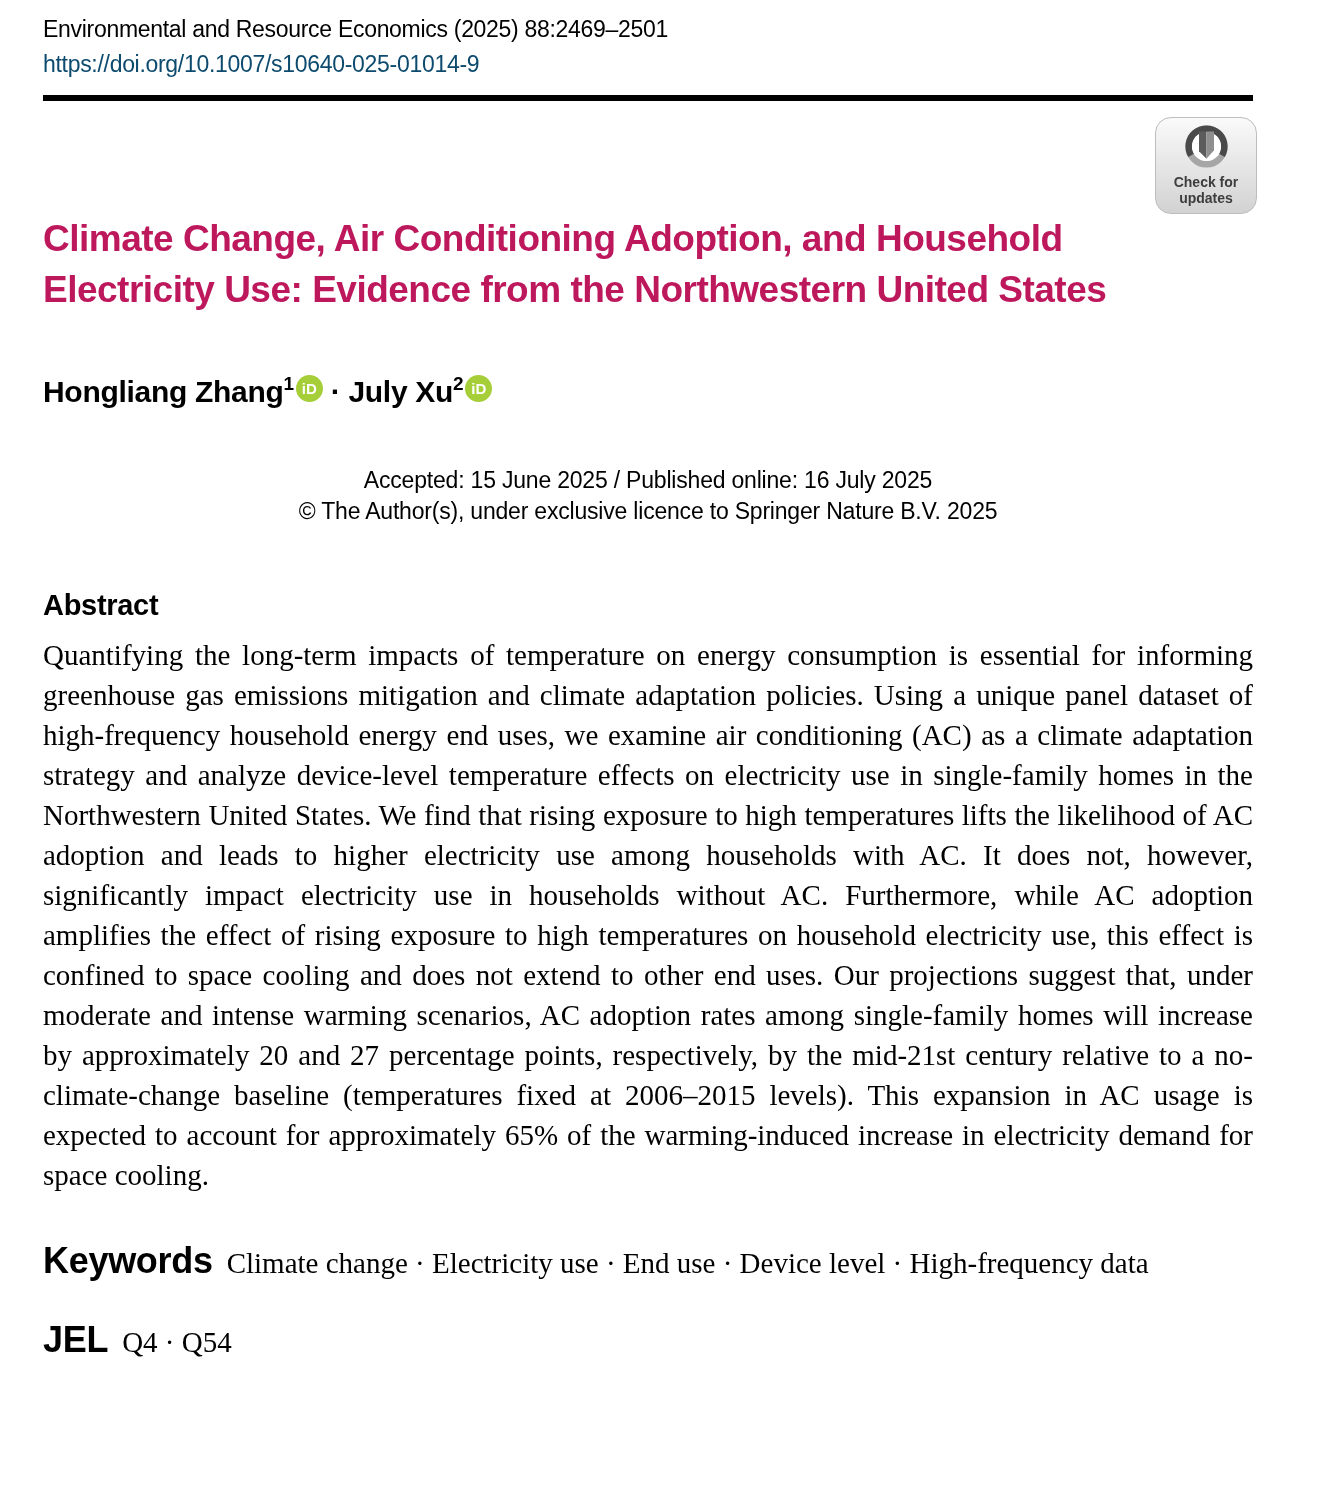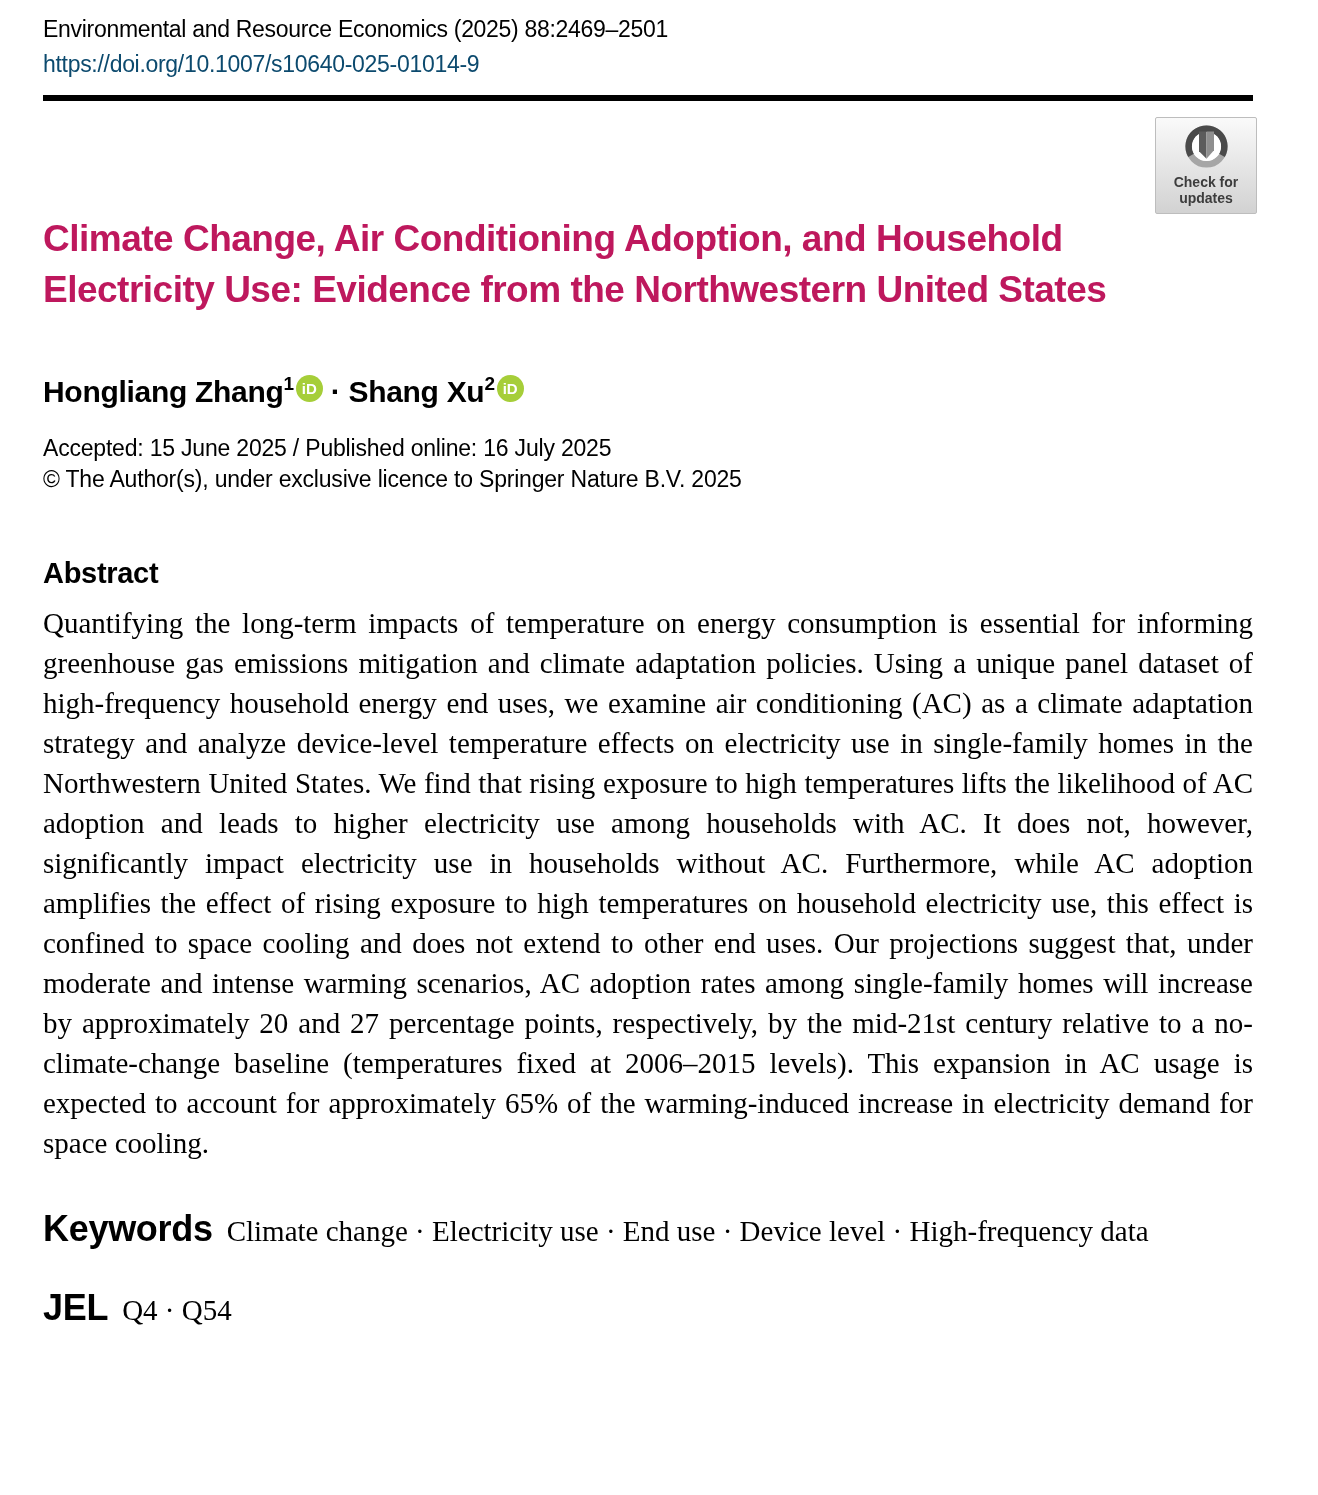--- a/index.html
+++ b/index.html
@@ -37,21 +37,21 @@
 
   
   .badge {
     position: absolute;
     top: 117px;
     right: 61px;
     width: 102px;
     height: 97px;
     box-sizing: border-box;
     border: 1px solid #bdbdbd;
-    border-radius: 2px;
+    border-radius: 16px;
     background: linear-gradient(#fafafa, #d2d2d2);
     text-align: center;
     padding-top: 6px;
     cursor: pointer;
   }
   .badge-text {
     font-size: 14px;
     line-height: 16px;
     font-weight: 600;
     color: #3d3d3d;
@@ -90,21 +90,21 @@
     font-weight: 700;
     align-items: center;
     justify-content: center;
     vertical-align: 8px;
     margin-left: 2px;
     cursor: pointer;
     letter-spacing: 0;
   }
   .author-sep { font-weight: 700; margin: 0 8px; }
 
-  .history-block { margin-top: 24px; }
+  .history-block { margin-top: 56px; text-align: center; }
   .history-line, .copyright-line {
     font-size: 23px;
     line-height: 31px;
     letter-spacing: -0.2px;
   }
 
   
   .abstract-heading {
     margin: 62px 0 0 0;
     font-size: 29px;
@@ -161,21 +161,21 @@
     </svg>
     <div class="badge-text">
       <span>Check for</span><br>
       <span>updates</span>
     </div>
   </div>
 
   <h1 class="title">Climate Change, Air Conditioning Adoption, and Household Electricity Use: Evidence from the Northwestern United States</h1>
 
   <div class="authors">
-    <span>Hongliang Zhang</span><span class="author-sup">1</span><span class="orcid" style="background: rgb(166, 206, 57);">iD</span><span class="author-sep">·</span><span>Shang Xu</span><span class="author-sup">2</span><span class="orcid" style="background: rgb(166, 206, 57);">iD</span>
+    <span>Hongliang Zhang</span><span class="author-sup">1</span><span class="orcid" style="background: rgb(166, 206, 57);">iD</span><span class="author-sep">·</span><span>July Xu</span><span class="author-sup">2</span><span class="orcid" style="background: rgb(166, 206, 57);">iD</span>
   </div>
 
   <div class="history-block">
     <div class="history-line">Accepted: 15 June 2025 / Published online: 16 July 2025</div>
     <div class="copyright-line">© The Author(s), under exclusive licence to Springer Nature B.V. 2025</div>
   </div>
 
   <h2 class="abstract-heading">Abstract</h2>
   <p class="abstract-text">Quantifying the long-term impacts of temperature on energy consumption is essential for informing greenhouse gas emissions mitigation and climate adaptation policies. Using a unique panel dataset of high-frequency household energy end uses, we examine air conditioning (AC) as a climate adaptation strategy and analyze device-level temperature effects on electricity use in single-family homes in the Northwestern United States. We find that rising exposure to high temperatures lifts the likelihood of AC adoption and leads to higher electricity use among households with AC. It does not, however, significantly impact electricity use in households without AC. Furthermore, while AC adoption amplifies the effect of rising exposure to high temperatures on household electricity use, this effect is confined to space cooling and does not extend to other end uses. Our projections suggest that, under moderate and intense warming scenarios, AC adoption rates among single-family homes will increase by approximately 20 and 27 percentage points, respectively, by the mid-21st century relative to a no-climate-change baseline (temperatures fixed at 2006–2015 levels). This expansion in AC usage is expected to account for approximately 65% of the warming-induced increase in electricity demand for space cooling.</p>
 

